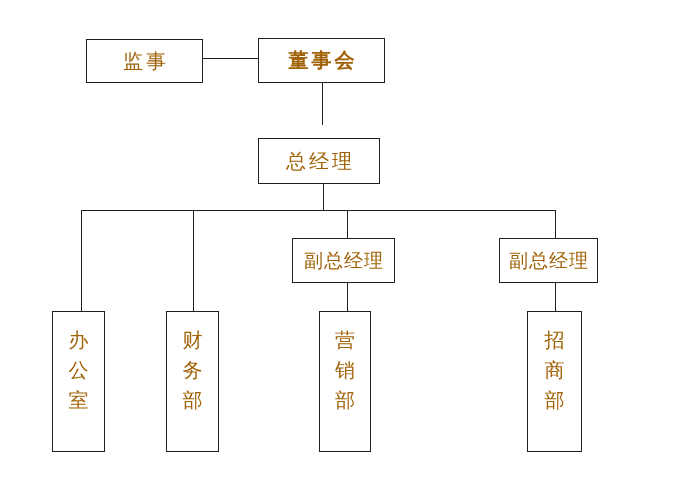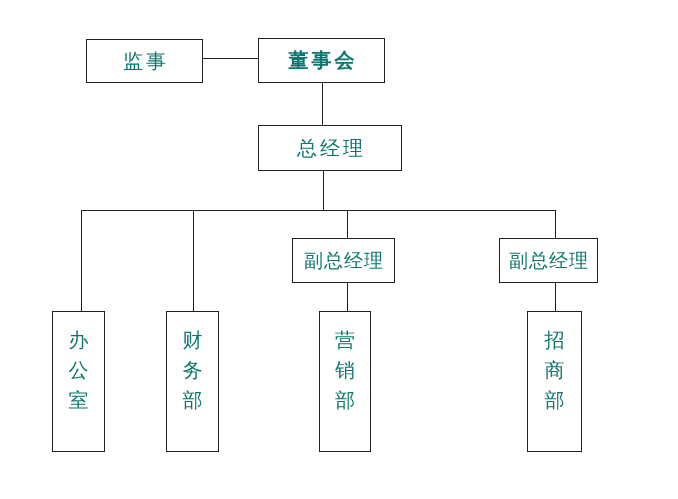--- a/index.html
+++ b/index.html
@@ -2,21 +2,21 @@
 <html><head>
 <meta charset="utf-8">
 <style>
   html, body { margin: 0; padding: 0; background: #ffffff; }
   .stage {
     position: relative;
     width: 678px;
     height: 499px;
     background: #ffffff;
     font-family: "Liberation Sans", "DejaVu Sans", sans-serif;
-    color: #0f766e;
+    color: #a16207;
     overflow: hidden;
   }
   .node {
     position: absolute;
     box-sizing: border-box;
     border: 1px solid #1f1f1f;
     background: #ffffff;
     display: flex;
     align-items: center;
     justify-content: center;
@@ -31,21 +31,21 @@
     text-align: center;
     white-space: pre-line;
     line-height: 30px;
     letter-spacing: 0;
   }
   .line { position: absolute; background: #1f1f1f; }
 
   
   #n-supervisor  { left: 86px;  top: 39px;  width: 117px; height: 44px; }
   #n-board       { left: 258px; top: 38px;  width: 127px; height: 45px; font-weight: bold; }
-  #n-gm          { left: 258px; top: 125px; width: 144px; height: 46px; }
+  #n-gm          { left: 258px; top: 138px; width: 122px; height: 46px; }
   #n-dgm-left    { left: 292px; top: 238px; width: 103px; height: 45px; font-size: 19px; }
   #n-dgm-left .nlabel  { letter-spacing: 1px; text-indent: 1px; }
   #n-dgm-right   { left: 499px; top: 238px; width: 99px;  height: 45px; font-size: 19px; }
   #n-dgm-right .nlabel { letter-spacing: 1px; text-indent: 1px; }
   #n-office      { left: 52px;  top: 311px; width: 53px; height: 141px; }
   #n-finance     { left: 166px; top: 311px; width: 53px; height: 141px; }
   #n-marketing   { left: 319px; top: 311px; width: 52px; height: 141px; }
   #n-investment  { left: 527px; top: 311px; width: 55px; height: 141px; }
 
   

